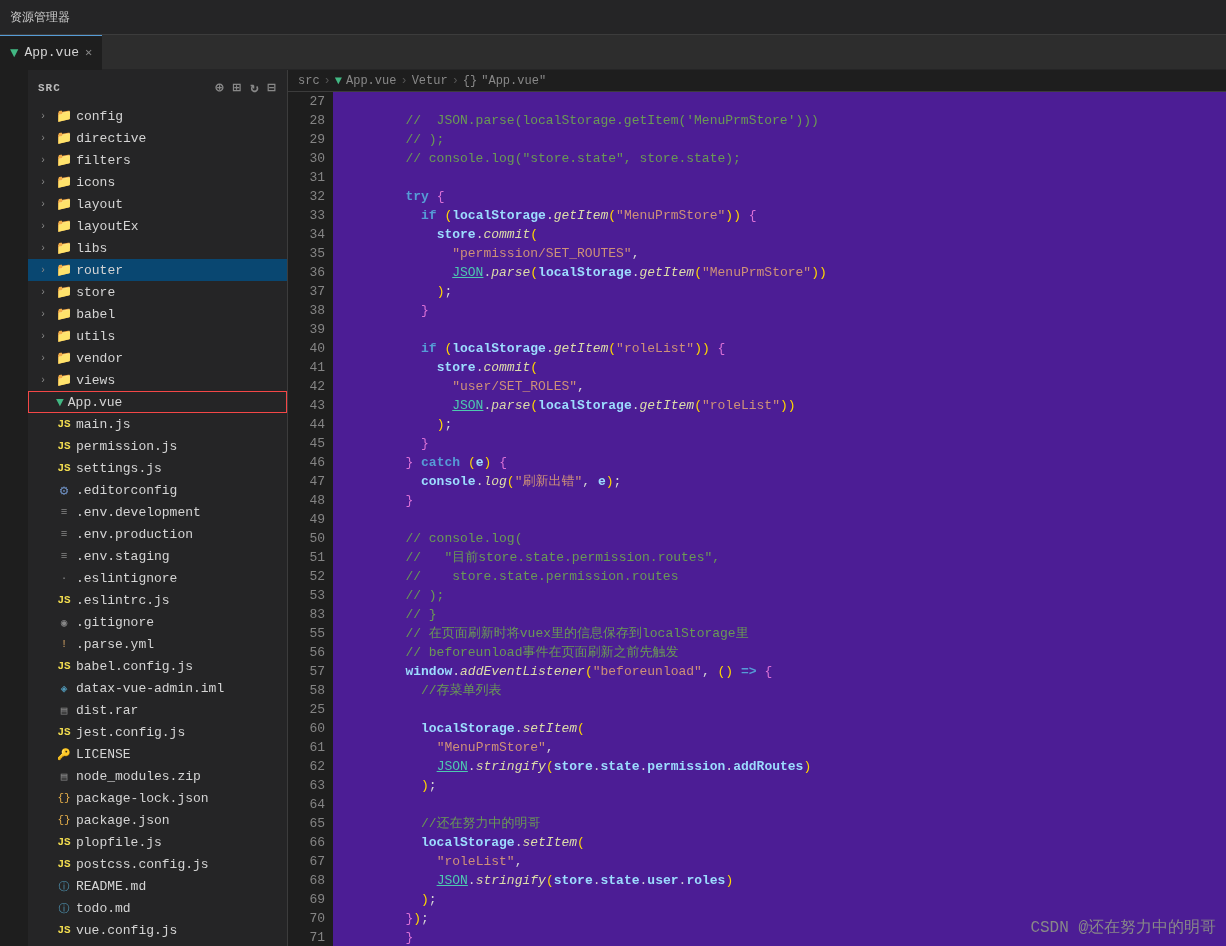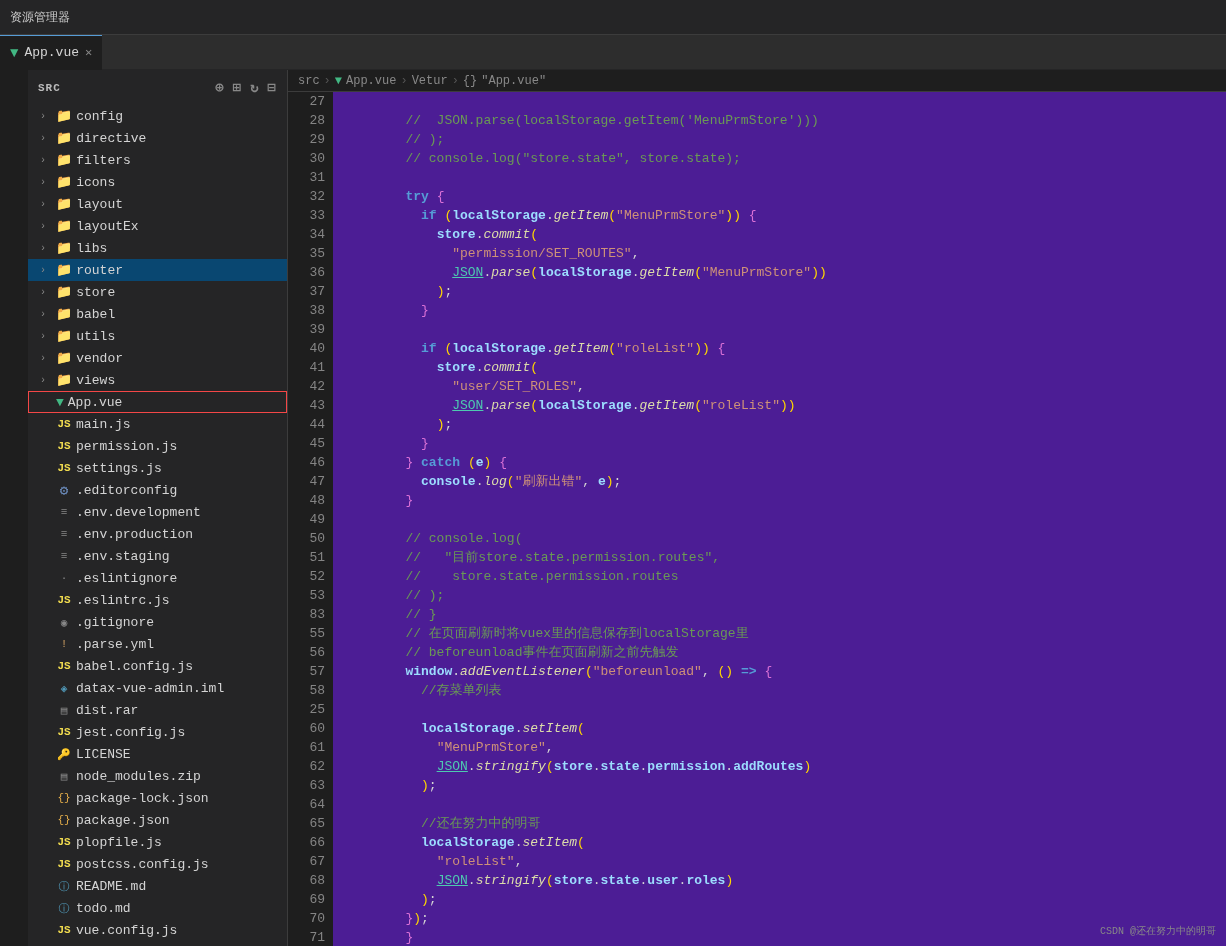--- a/index.html
+++ b/index.html
@@ -165,21 +165,21 @@
     .c-brace { color: #da70d6; }
     .c-method { color: #dcdcaa; font-style: italic; }
     .c-class { color: #4ec9b0; text-decoration: underline; }
 
     
     .watermark {
       position: fixed;
       bottom: 8px;
       right: 10px;
       color: #888;
-      font-size: 10px;
+      font-size: 16px;
     }
   </style>
 </head>
 <body>
 
 <div class="top-bar">
   <span class="top-bar-title">资源管理器</span>
 </div>
 
 <div class="tab-bar">

